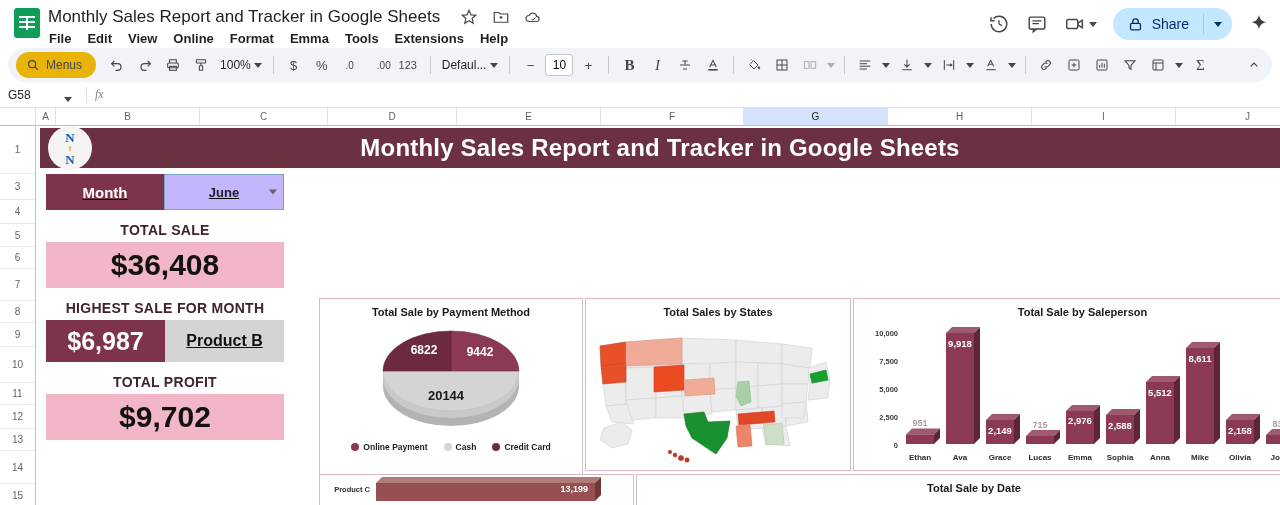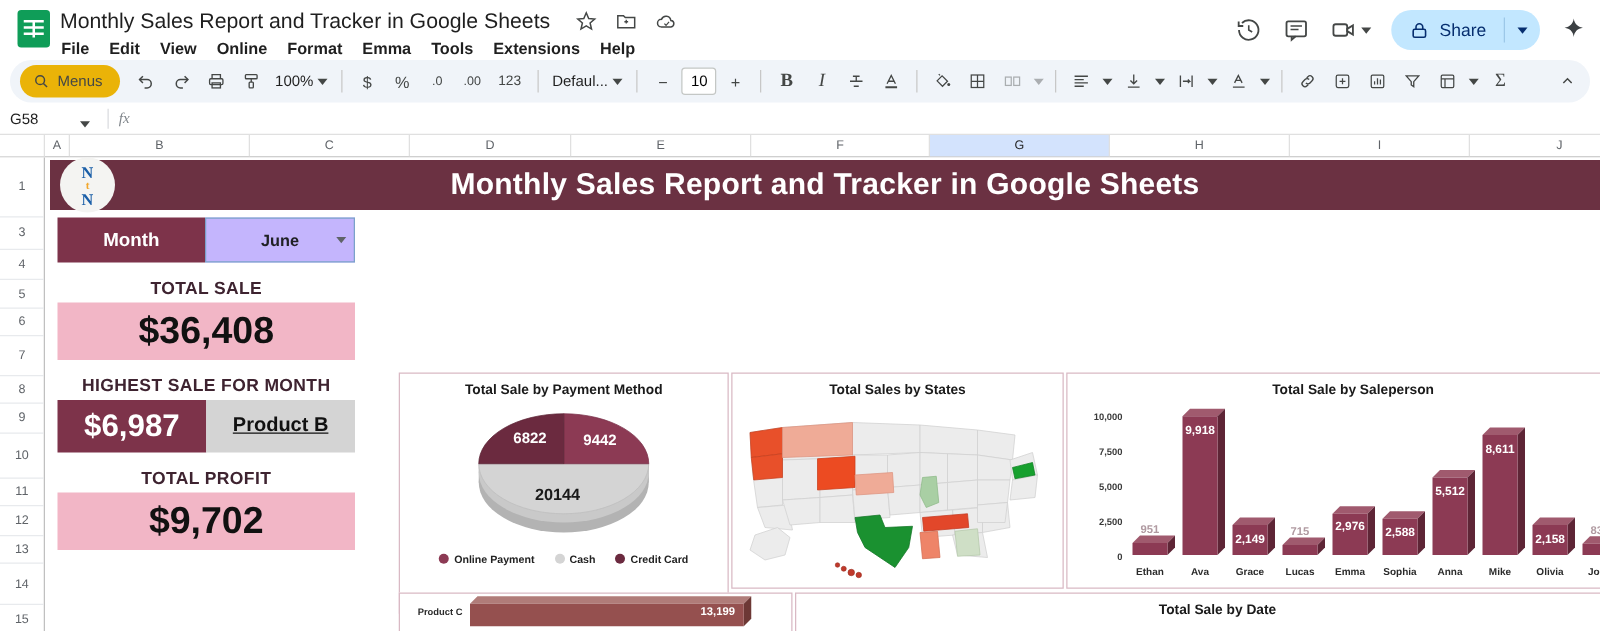--- a/index.html
+++ b/index.html
@@ -65,21 +65,21 @@
 
   
   .banner{position:absolute;left:4px;top:2px;width:1240px;height:40px;background:#6b3142;display:flex;align-items:center;justify-content:center;}
   .banner .btxt{color:#fff;font-size:24px;font-weight:bold;letter-spacing:.2px;}
   .logo-badge{position:absolute;left:8px;top:-2px;width:44px;height:44px;border-radius:50%;background:#f4f4f2;display:flex;flex-direction:column;align-items:center;justify-content:center;line-height:1;}
   .logo-badge .n1{color:#1b5fa8;font-weight:bold;font-size:13px;font-family:"Liberation Serif",serif;}
   .logo-badge .t{color:#f2a72c;font-weight:bold;font-size:9px;font-family:"Liberation Serif",serif;}
   .logo-badge .n2{color:#1b5fa8;font-weight:bold;font-size:13px;font-family:"Liberation Serif",serif;}
 
   .kpi{position:absolute;left:10px;top:48px;width:238px;}
-  .monthrow{display:flex;height:36px;}
+  .monthrow{display:flex;height:36px;text-decoration:underline;}
   .month-lbl{flex:1;background:#7d334a;color:#fff;display:flex;align-items:center;justify-content:center;font-size:15px;font-weight:bold;}
   .month-val{flex:1;background:#c4b5fd;border:1px solid #7ba2c9;display:flex;align-items:center;justify-content:center;position:relative;font-size:13px;font-weight:bold;color:#202124;}
   .month-val .dd{position:absolute;right:6px;top:50%;transform:translateY(-50%);width:0;height:0;border-left:4px solid transparent;border-right:4px solid transparent;border-top:5px solid #5f6368;}
   .kpi-cap{text-align:center;font-size:14px;font-weight:bold;color:#3e2330;margin:12px 0 4px 0;letter-spacing:.3px;}
   .kpi-box{height:46px;background:#f2b6c6;display:flex;align-items:center;justify-content:center;font-size:30px;font-weight:bold;color:#111;}
   .hs-row{display:flex;height:42px;}
   .hs-val{flex:1;background:#7d334a;color:#fff;display:flex;align-items:center;justify-content:center;font-size:25px;font-weight:bold;}
   .hs-prod{flex:1;background:#d4d4d4;display:flex;align-items:center;justify-content:center;font-size:16px;font-weight:bold;color:#111;text-decoration:underline;}
 
   .card{position:absolute;background:#fff;border:1px solid #d9b9c4;}
@@ -218,21 +218,21 @@
   <div class="zoom-pill">
     <span>100%</span>
     <span class="caret"></span>
   </div>
   <div class="tsep"></div>
   <div class="tbtn">$</div>
   <div class="tbtn">%</div>
   <div class="tbtn" style="font-size:10px;">
     <span>.0</span>
   </div>
-  <div class="tbtn" style="font-size:10px;">
+  <div class="tbtn" style="font-size:10px;justify-content:flex-end;">
     <span>.00</span>
   </div>
   <div class="tbtn" style="width:30px;font-size:11px;">123</div>
   <div class="tsep"></div>
   <div class="fontsel">
     <span>Defaul...</span>
     <span class="caret"></span>
   </div>
   <div class="tsep"></div>
   <div class="tbtn">−</div>

